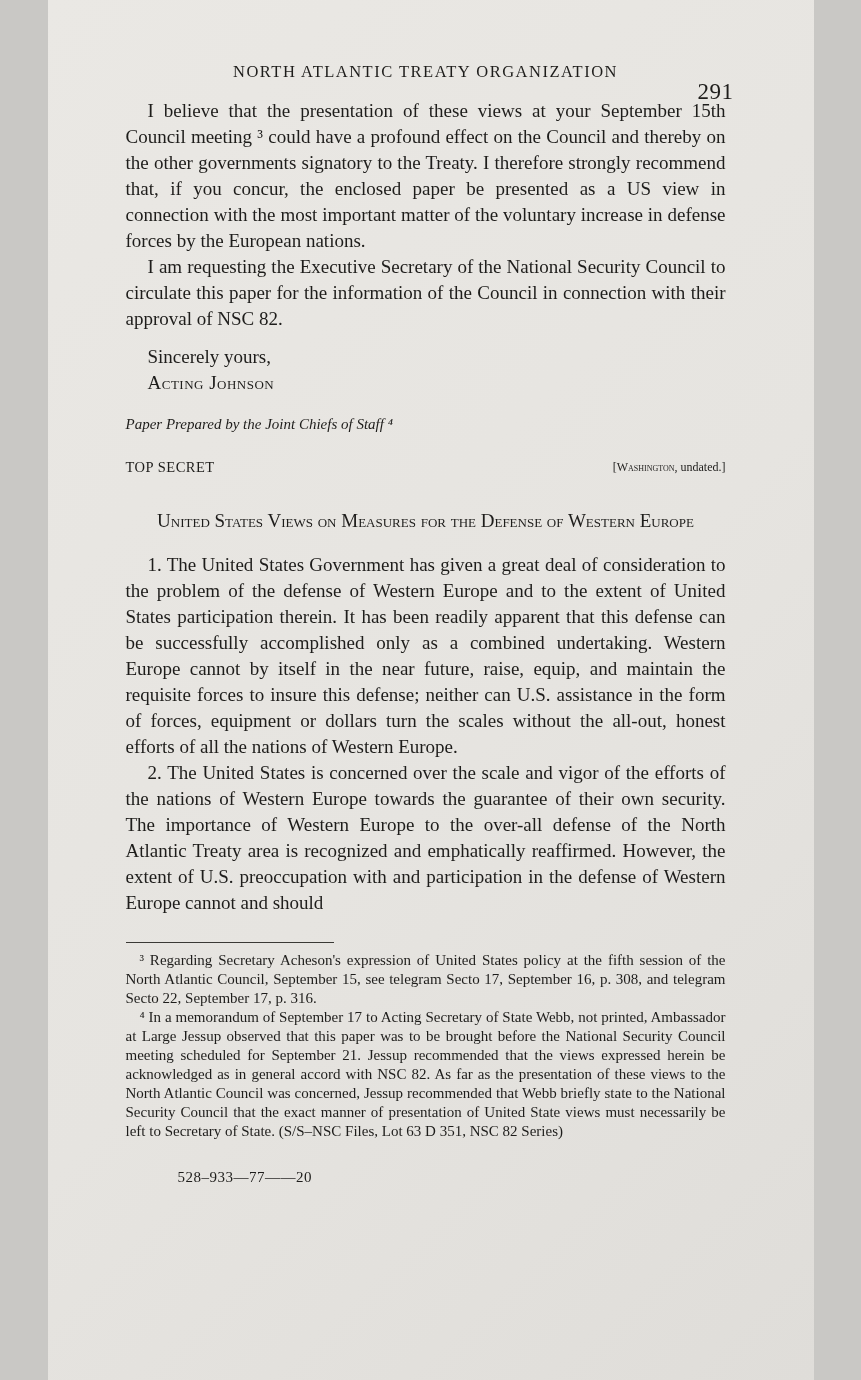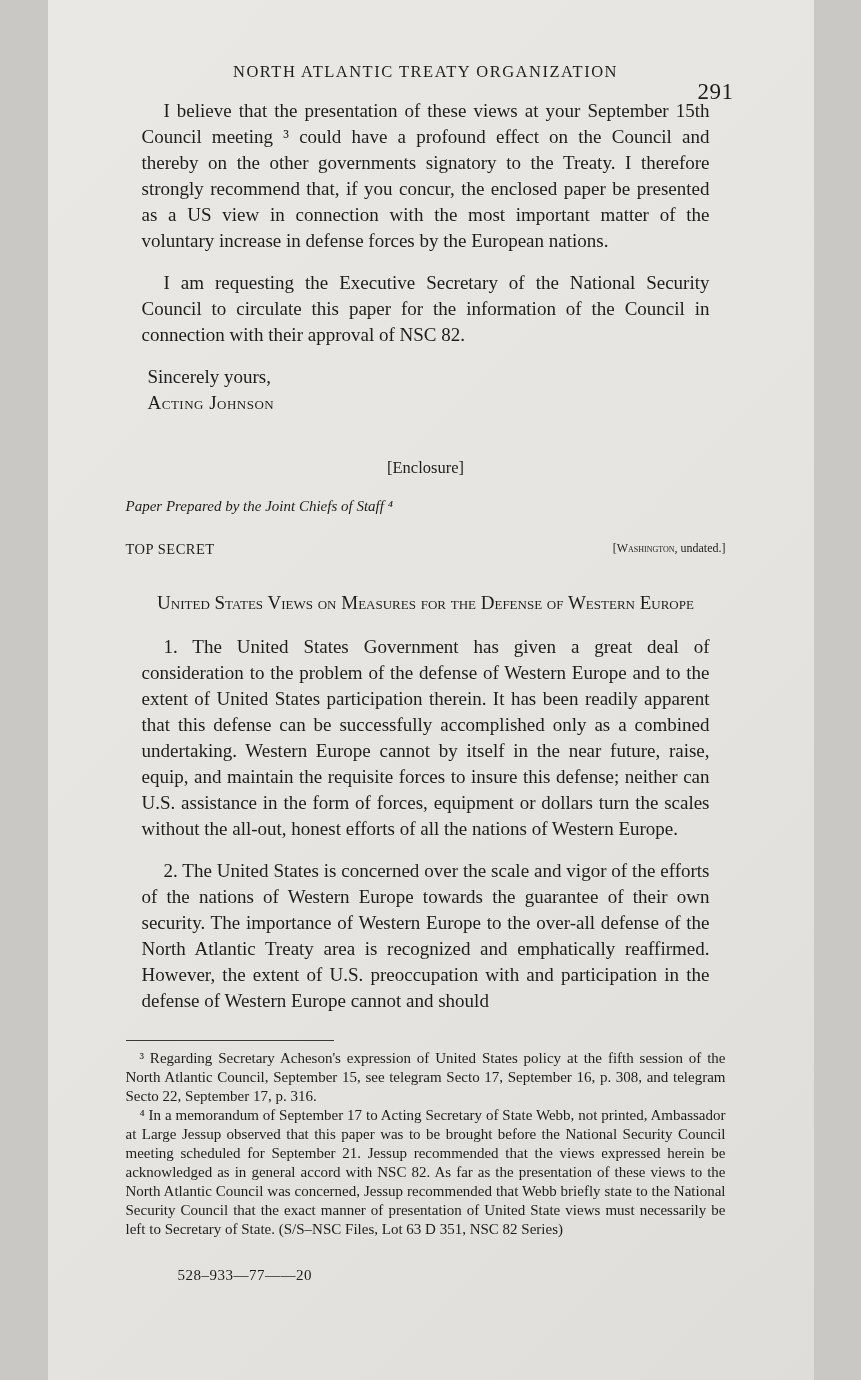--- a/index.html
+++ b/index.html
@@ -24,21 +24,21 @@
   }
   .page-number {
     position: absolute;
     right: -8px;
     top: -7px;
     font-size: 23px;
     letter-spacing: 0.5px;
     margin-top: 24px;
   }
   .body-text p {
-    margin: 16px;
+    margin: 0;
     font-size: 19px;
     line-height: 26px;
     text-align: justify;
     text-indent: 22px;
   }
   .closing-row {
     display: flex;
     justify-content: center;
     font-size: 19px;
     line-height: 26px;
@@ -56,21 +56,21 @@
   }
   .doc-title {
     text-align: left;
     font-style: italic;
     font-size: 15px;
     margin-top: 20px;
   }
   .class-row {
     display: flex;
     justify-content: space-between;
-    align-items: flex-start;
+    align-items: center;
     margin-top: 26px;
     font-size: 16px;
   }
   .classification { letter-spacing: 0.5px; font-size: 14.5px; }
   .dateline { font-size: 12px; }
   .section-heading {
     text-align: center;
     font-variant: small-caps;
     font-size: 19px;
     line-height: 26px;
@@ -111,21 +111,20 @@
   <div class="body-text">
     <p>I believe that the presentation of these views at your September 15th Council meeting ³ could have a profound effect on the Council and thereby on the other governments signatory to the Treaty. I therefore strongly recommend that, if you concur, the enclosed paper be presented as a US view in connection with the most important matter of the voluntary increase in defense forces by the European nations.</p>
     <p>I am requesting the Executive Secretary of the National Security Council to circulate this paper for the information of the Council in connection with their approval of NSC 82.</p>
   </div>
 
   <div class="closing-row">
     <span>Sincerely yours,</span>
     <span class="signature">Acting Johnson</span>
   </div>
 
-  <div class="enclosure-label">[Enclosure]</div>
 
   <div class="doc-title">Paper Prepared by the Joint Chiefs of Staff ⁴</div>
 
   <div class="class-row">
     <span class="classification">TOP SECRET</span>
     <span class="dateline"><span>[</span><span class="smallcaps">Washington,</span><span> undated.]</span></span>
   </div>
 
   <div class="section-heading">United States Views on Measures for the Defense of Western Europe</div>
 

